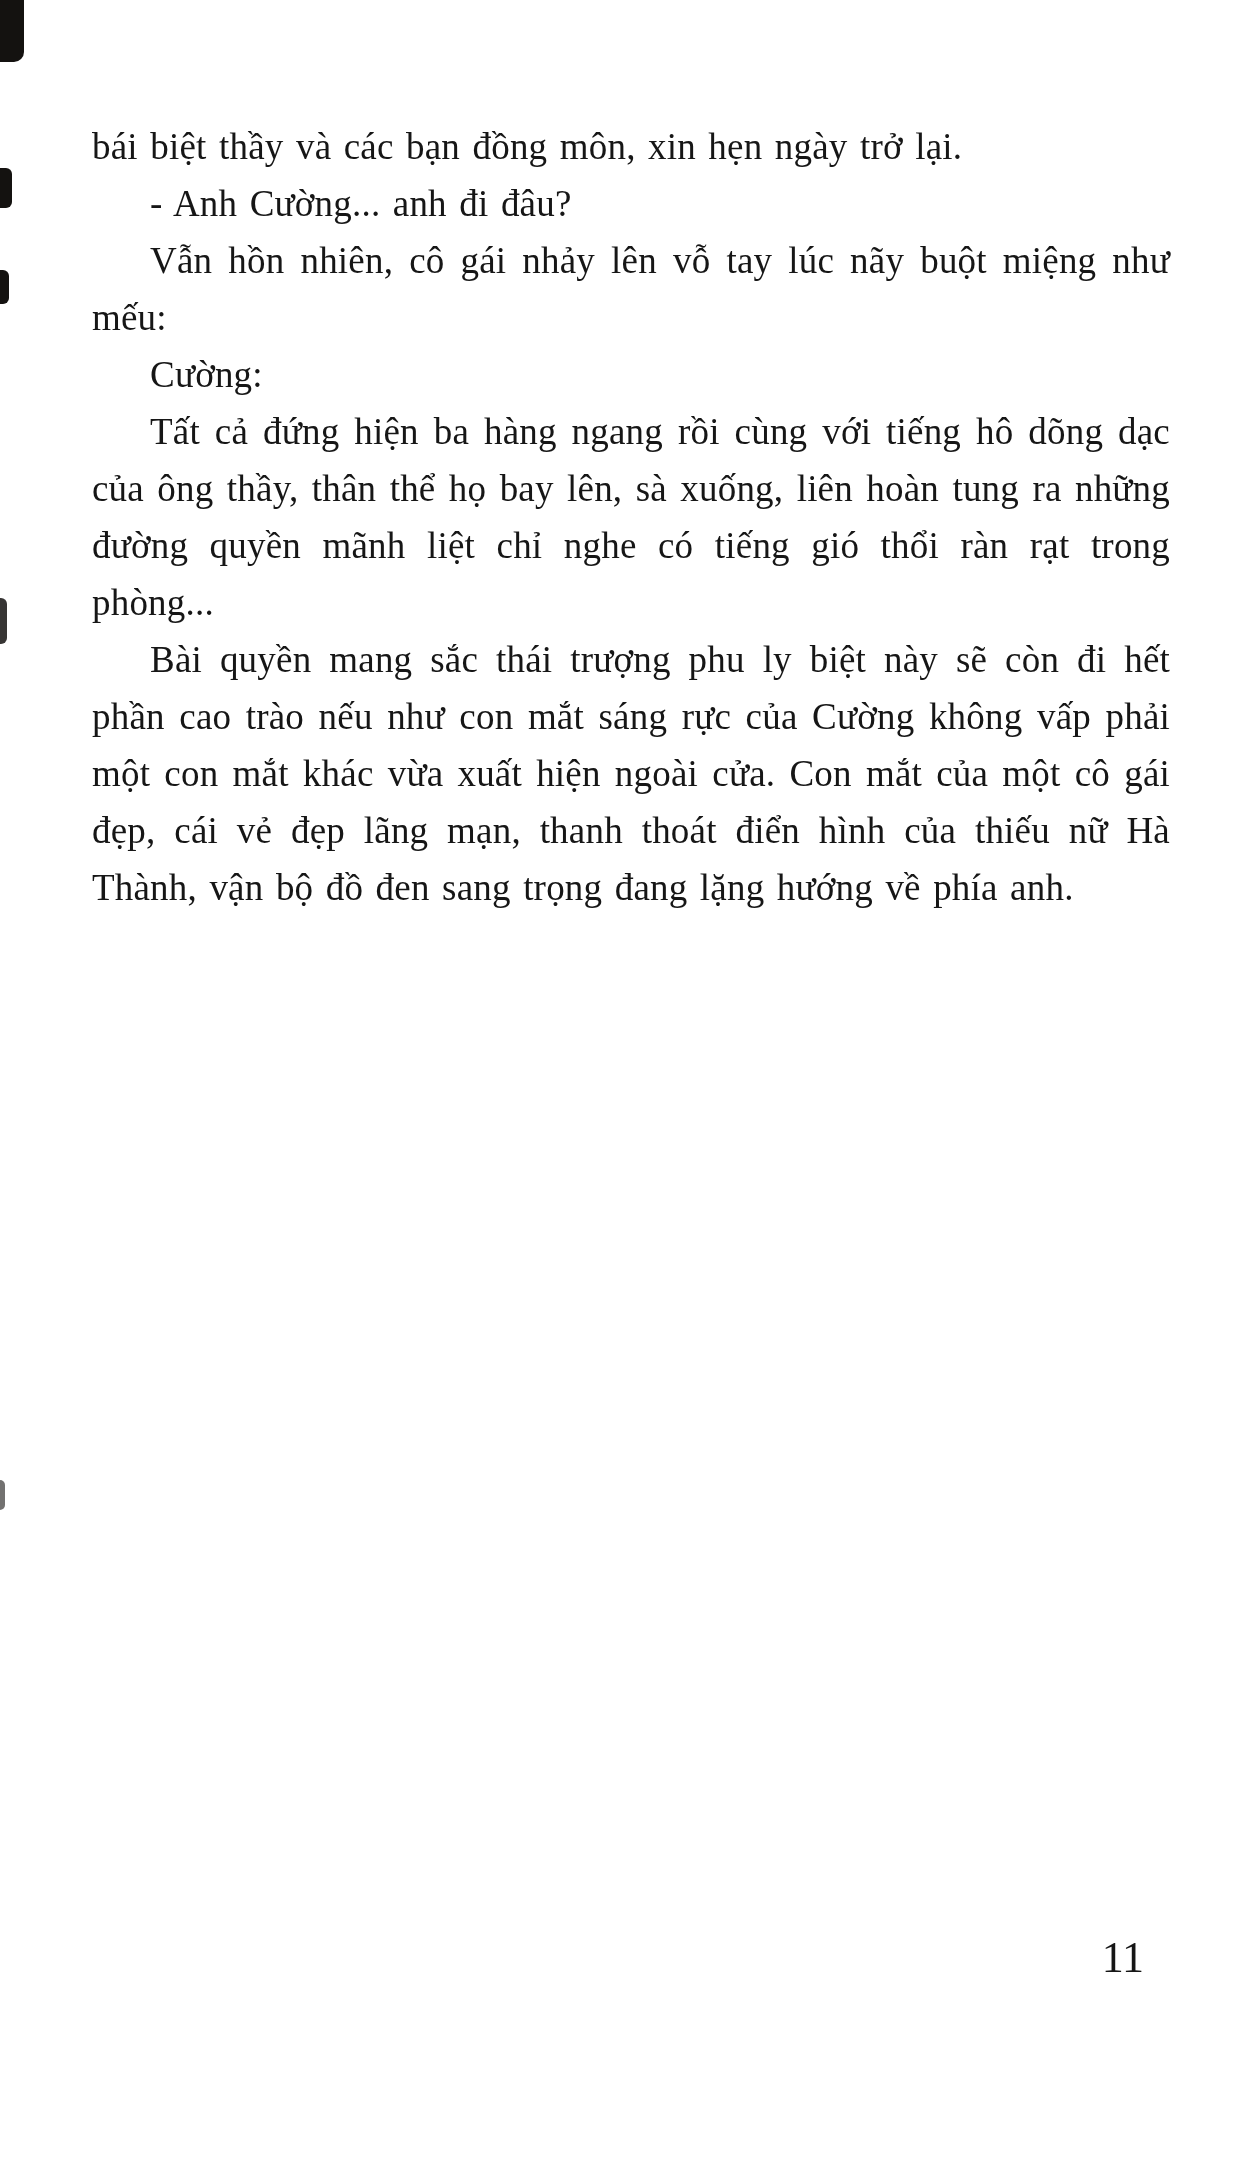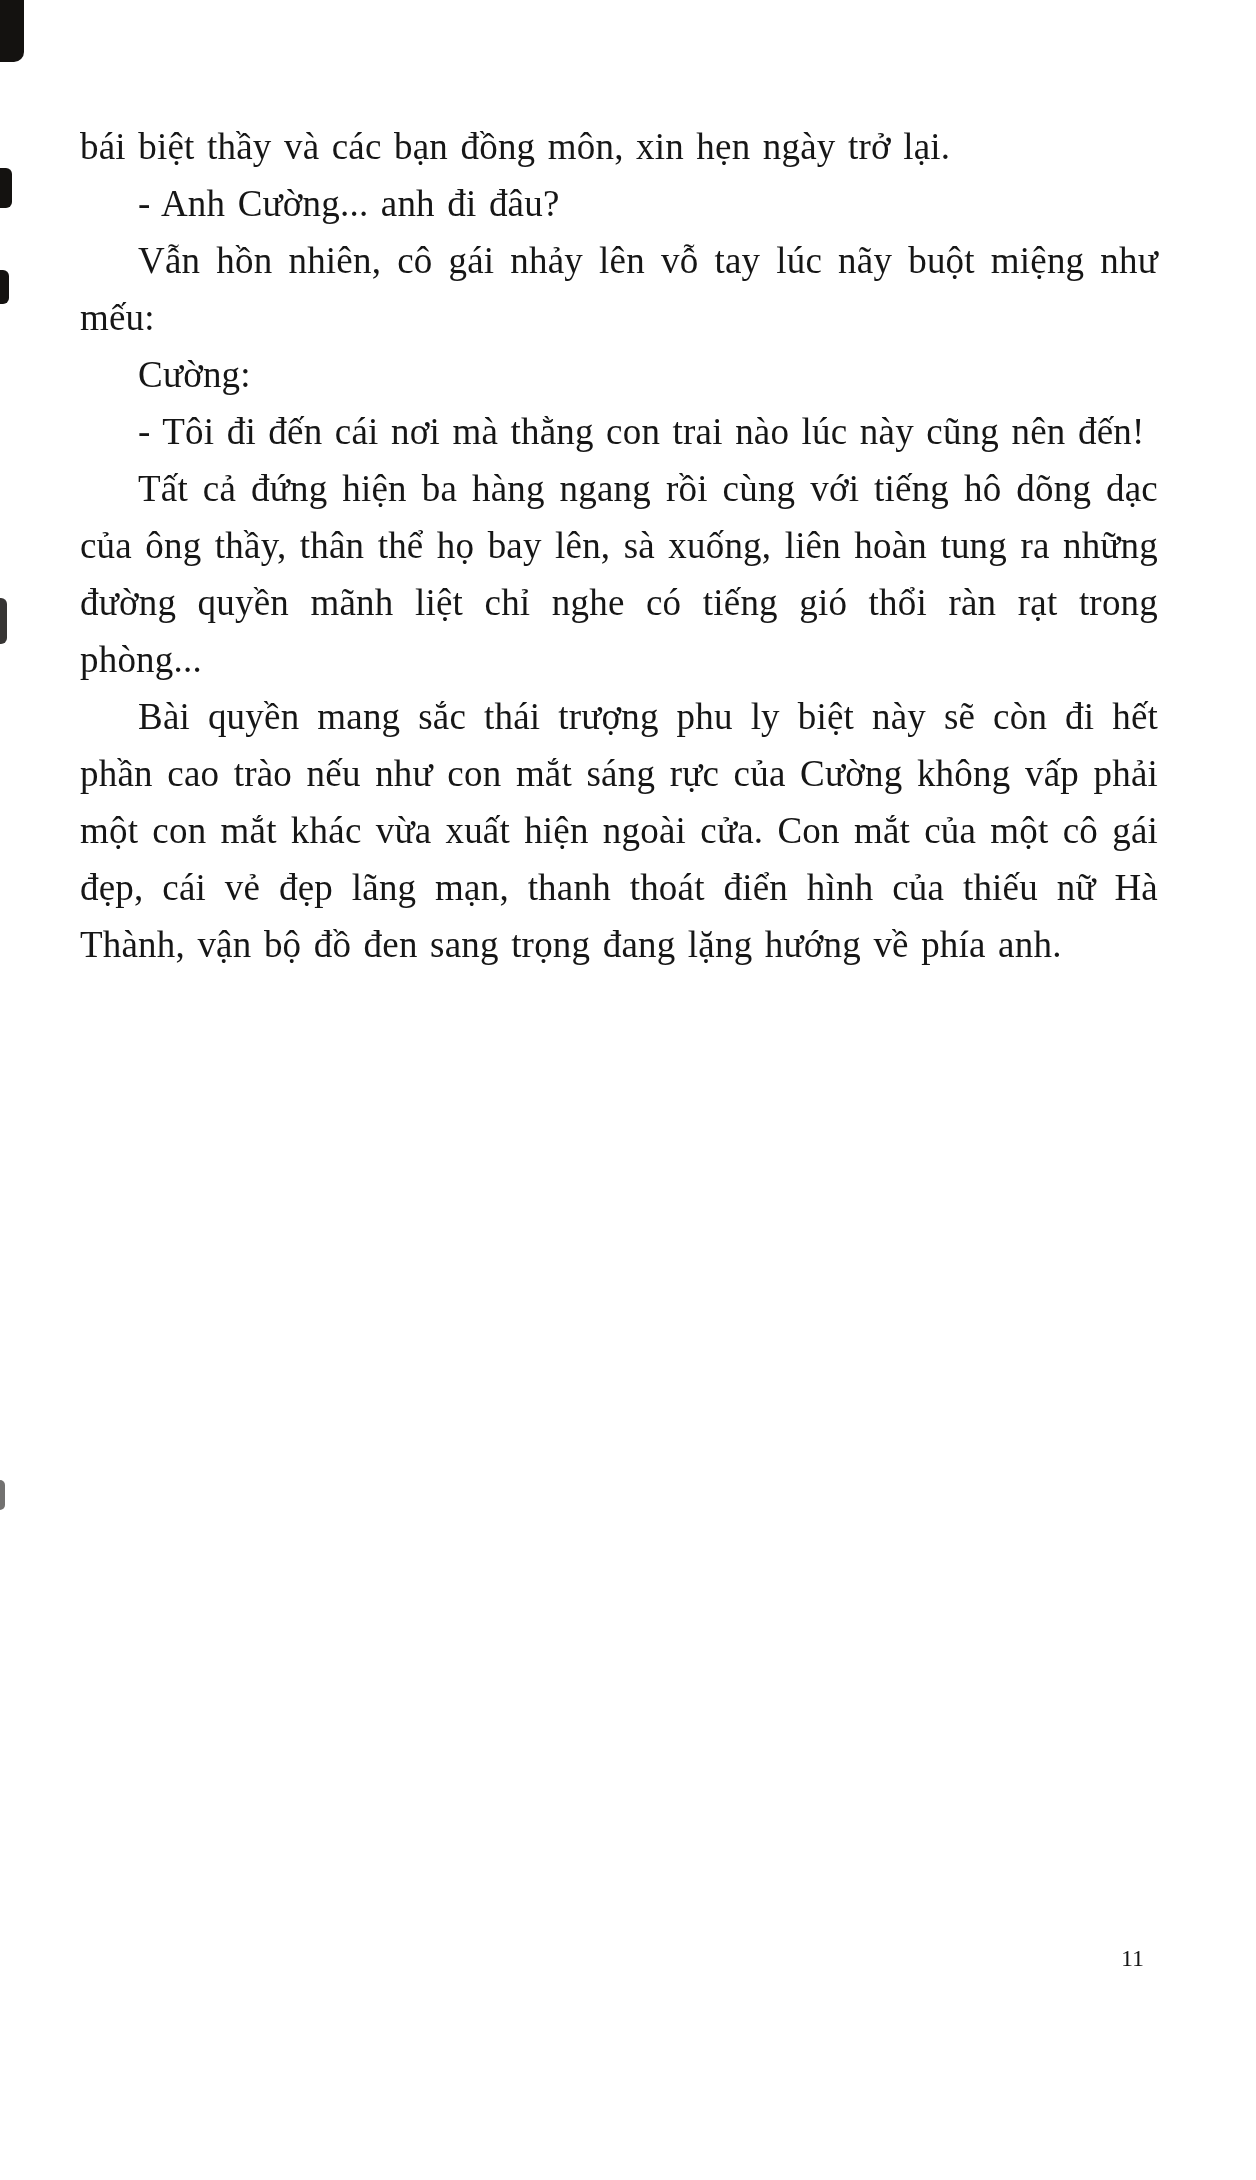--- a/index.html
+++ b/index.html
@@ -35,42 +35,42 @@
     border-radius: 0 6px 6px 0;
   }
   .scan-edge .m1 { top: 0;    width: 24px; height: 62px; border-radius: 0 0 10px 0; }
   .scan-edge .m2 { top: 168px; width: 12px; height: 40px; }
   .scan-edge .m3 { top: 270px; width: 9px;  height: 34px; }
   .scan-edge .m4 { top: 598px; width: 7px;  height: 46px; opacity: .85; }
   .scan-edge .m5 { top: 1480px; width: 5px; height: 30px; opacity: .6; }
 
   .text-block {
     position: absolute;
-    left: 80px;
+    left: 92px;
     top: 118px;
     width: 1078px;
     font-size: 37px;
     line-height: 57px;
     text-align: justify;
     word-spacing: 3px;
     letter-spacing: 0.2px;
   }
   .text-block p {
     margin: 0;
     padding: 0;
     text-indent: 58px;
   }
   .text-block p.continuation {
     text-indent: 0;
   }
   .page-number {
     position: absolute;
     right: 112px;
     top: 1938px;
-    font-size: 24px;
+    font-size: 44px;
     line-height: 40px;
     color: #161616;
   }
 </style>
 </head>
 <body>
 
 <div class="page">
 
   <div class="scan-edge">
@@ -79,20 +79,19 @@
     <span class="mark m3"></span>
     <span class="mark m4"></span>
     <span class="mark m5"></span>
   </div>
 
   <div class="text-block">
     <p class="continuation">bái biệt thầy và các bạn đồng môn, xin hẹn ngày trở lại.</p>
     <p>- Anh Cường... anh đi đâu?</p>
     <p>Vẫn hồn nhiên, cô gái nhảy lên vỗ tay lúc nãy buột miệng như mếu:</p>
     <p>Cường:</p>
-    <p>- Tôi đi đến cái nơi mà thằng con trai nào lúc này cũng nên đến!</p>
     <p>Tất cả đứng hiện ba hàng ngang rồi cùng với tiếng hô dõng dạc của ông thầy, thân thể họ bay lên, sà xuống, liên hoàn tung ra những đường quyền mãnh liệt chỉ nghe có tiếng gió thổi ràn rạt trong phòng...</p>
     <p>Bài quyền mang sắc thái trượng phu ly biệt này sẽ còn đi hết phần cao trào nếu như con mắt sáng rực của Cường không vấp phải một con mắt khác vừa xuất hiện ngoài cửa. Con mắt của một cô gái đẹp, cái vẻ đẹp lãng mạn, thanh thoát điển hình của thiếu nữ Hà Thành, vận bộ đồ đen sang trọng đang lặng hướng về phía anh.</p>
   </div>
 
   <div class="page-number">11</div>
 
 </div>
 
 </body></html>

